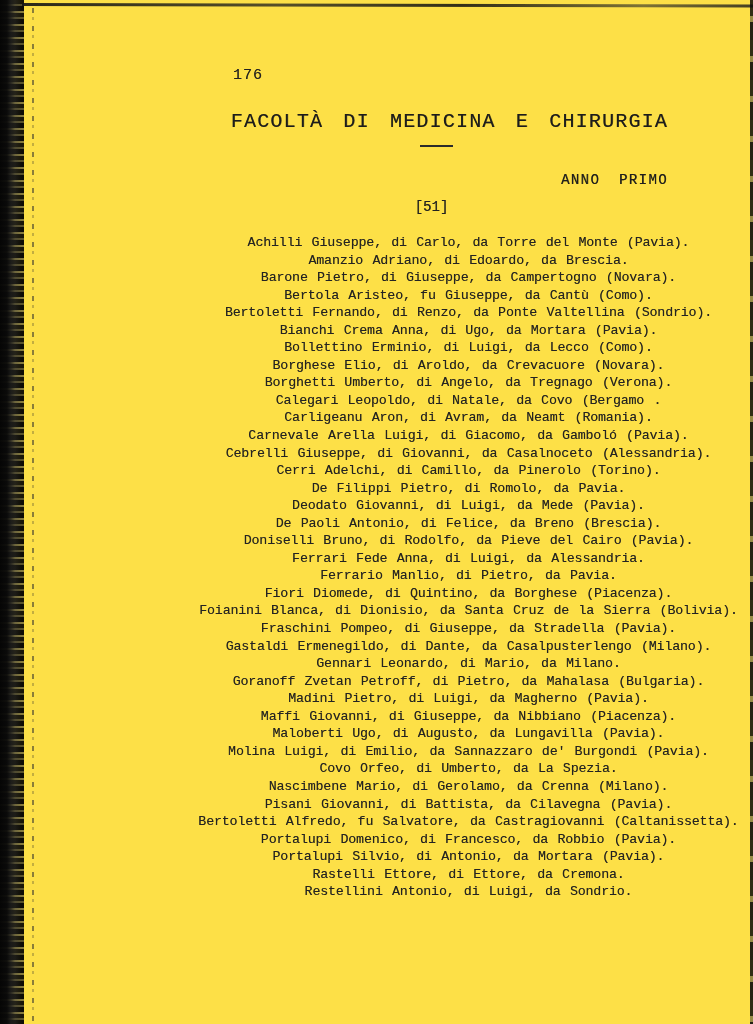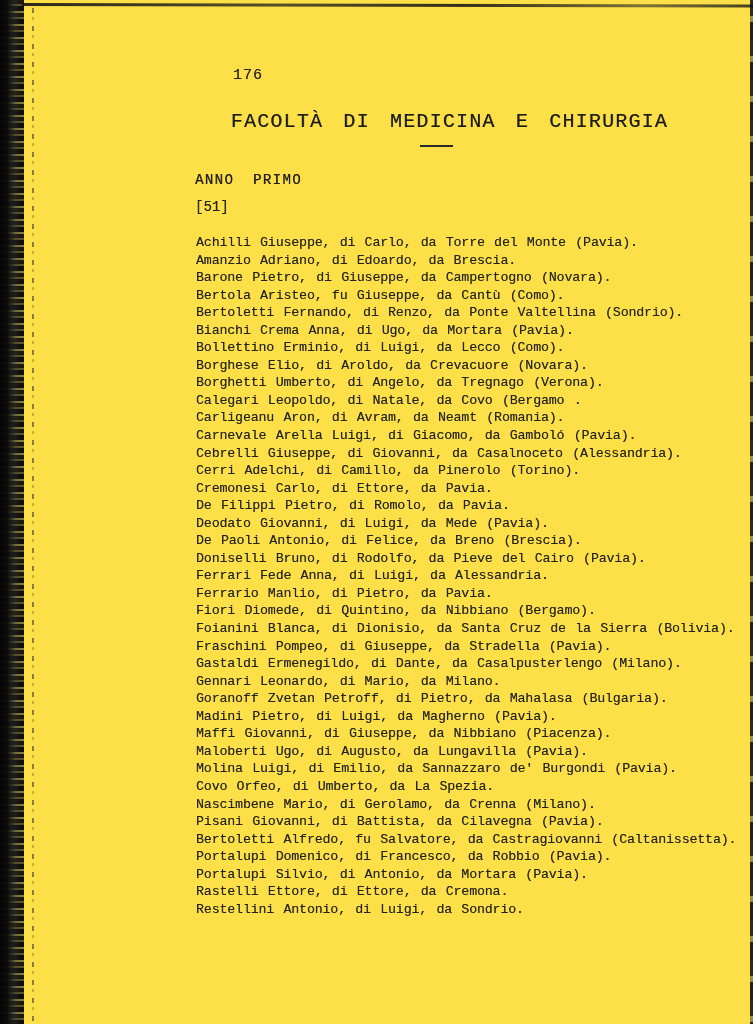--- a/index.html
+++ b/index.html
@@ -76,46 +76,47 @@
     position: absolute;
     left: 420px; top: 145px;
     width: 33px; height: 2px;
     background: #2b2b2b;
   }
   .section {
     position: absolute;
     left: 195px; top: 172px;
     width: 473px;
     margin: 0;
-    text-align: left;
+    text-align: right;
     font-size: 14px;
     font-weight: normal;
     letter-spacing: 1.4px;
     word-spacing: 9px;
     color: #1e1e1e;
     text-shadow: 0.4px 0 0 rgba(0,0,0,.6);
   }
   .count {
     position: absolute;
     left: 195px; top: 199px;
     width: 473px;
-    text-align: left;
+    text-align: center;
     font-size: 14px;
     text-shadow: 0.35px 0 0 rgba(0,0,0,.5);
   }
   .list {
     position: absolute;
     left: 196px; top: 234px;
     width: 545px;
     font-size: 13.2px;
     line-height: 17.55px;
     letter-spacing: -0.1px;
     word-spacing: 1.5px;
     color: #232323;
     text-shadow: 0.25px 0 0 rgba(0,0,0,.45);
+    text-align: center;
   }
   .entry {
     white-space: nowrap;
   }
 </style>
 </head>
 <body>
 
 <div class="paper">
   <div class="scan-binding"></div>
@@ -137,28 +138,27 @@
       <div class="entry">Bertoletti Fernando, di Renzo, da Ponte Valtellina (Sondrio).</div>
       <div class="entry">Bianchi Crema Anna, di Ugo, da Mortara (Pavia).</div>
       <div class="entry">Bollettino Erminio, di Luigi, da Lecco (Como).</div>
       <div class="entry">Borghese Elio, di Aroldo, da Crevacuore (Novara).</div>
       <div class="entry">Borghetti Umberto, di Angelo, da Tregnago (Verona).</div>
       <div class="entry">Calegari Leopoldo, di Natale, da Covo (Bergamo .</div>
       <div class="entry">Carligeanu Aron, di Avram, da Neamt (Romania).</div>
       <div class="entry">Carnevale Arella Luigi, di Giacomo, da Gamboló (Pavia).</div>
       <div class="entry">Cebrelli Giuseppe, di Giovanni, da Casalnoceto (Alessandria).</div>
       <div class="entry">Cerri Adelchi, di Camillo, da Pinerolo (Torino).</div>
-      <div class="entry">Cremonesi Carlo, di Ettore, da Pavia.</div>
       <div class="entry">De Filippi Pietro, di Romolo, da Pavia.</div>
       <div class="entry">Deodato Giovanni, di Luigi, da Mede (Pavia).</div>
       <div class="entry">De Paoli Antonio, di Felice, da Breno (Brescia).</div>
       <div class="entry">Doniselli Bruno, di Rodolfo, da Pieve del Cairo (Pavia).</div>
       <div class="entry">Ferrari Fede Anna, di Luigi, da Alessandria.</div>
       <div class="entry">Ferrario Manlio, di Pietro, da Pavia.</div>
-      <div class="entry">Fiori Diomede, di Quintino, da Nibbiano (Bergamo).</div>
+      <div class="entry">Fiori Diomede, di Quintino, da Borghese (Piacenza).</div>
       <div class="entry">Foianini Blanca, di Dionisio, da Santa Cruz de la Sierra (Bolivia).</div>
       <div class="entry">Fraschini Pompeo, di Giuseppe, da Stradella (Pavia).</div>
       <div class="entry">Gastaldi Ermenegildo, di Dante, da Casalpusterlengo (Milano).</div>
       <div class="entry">Gennari Leonardo, di Mario, da Milano.</div>
       <div class="entry">Goranoff Zvetan Petroff, di Pietro, da Mahalasa (Bulgaria).</div>
       <div class="entry">Madini Pietro, di Luigi, da Magherno (Pavia).</div>
       <div class="entry">Maffi Giovanni, di Giuseppe, da Nibbiano (Piacenza).</div>
       <div class="entry">Maloberti Ugo, di Augusto, da Lungavilla (Pavia).</div>
       <div class="entry">Molina Luigi, di Emilio, da Sannazzaro de' Burgondi (Pavia).</div>
       <div class="entry">Covo Orfeo, di Umberto, da La Spezia.</div>

